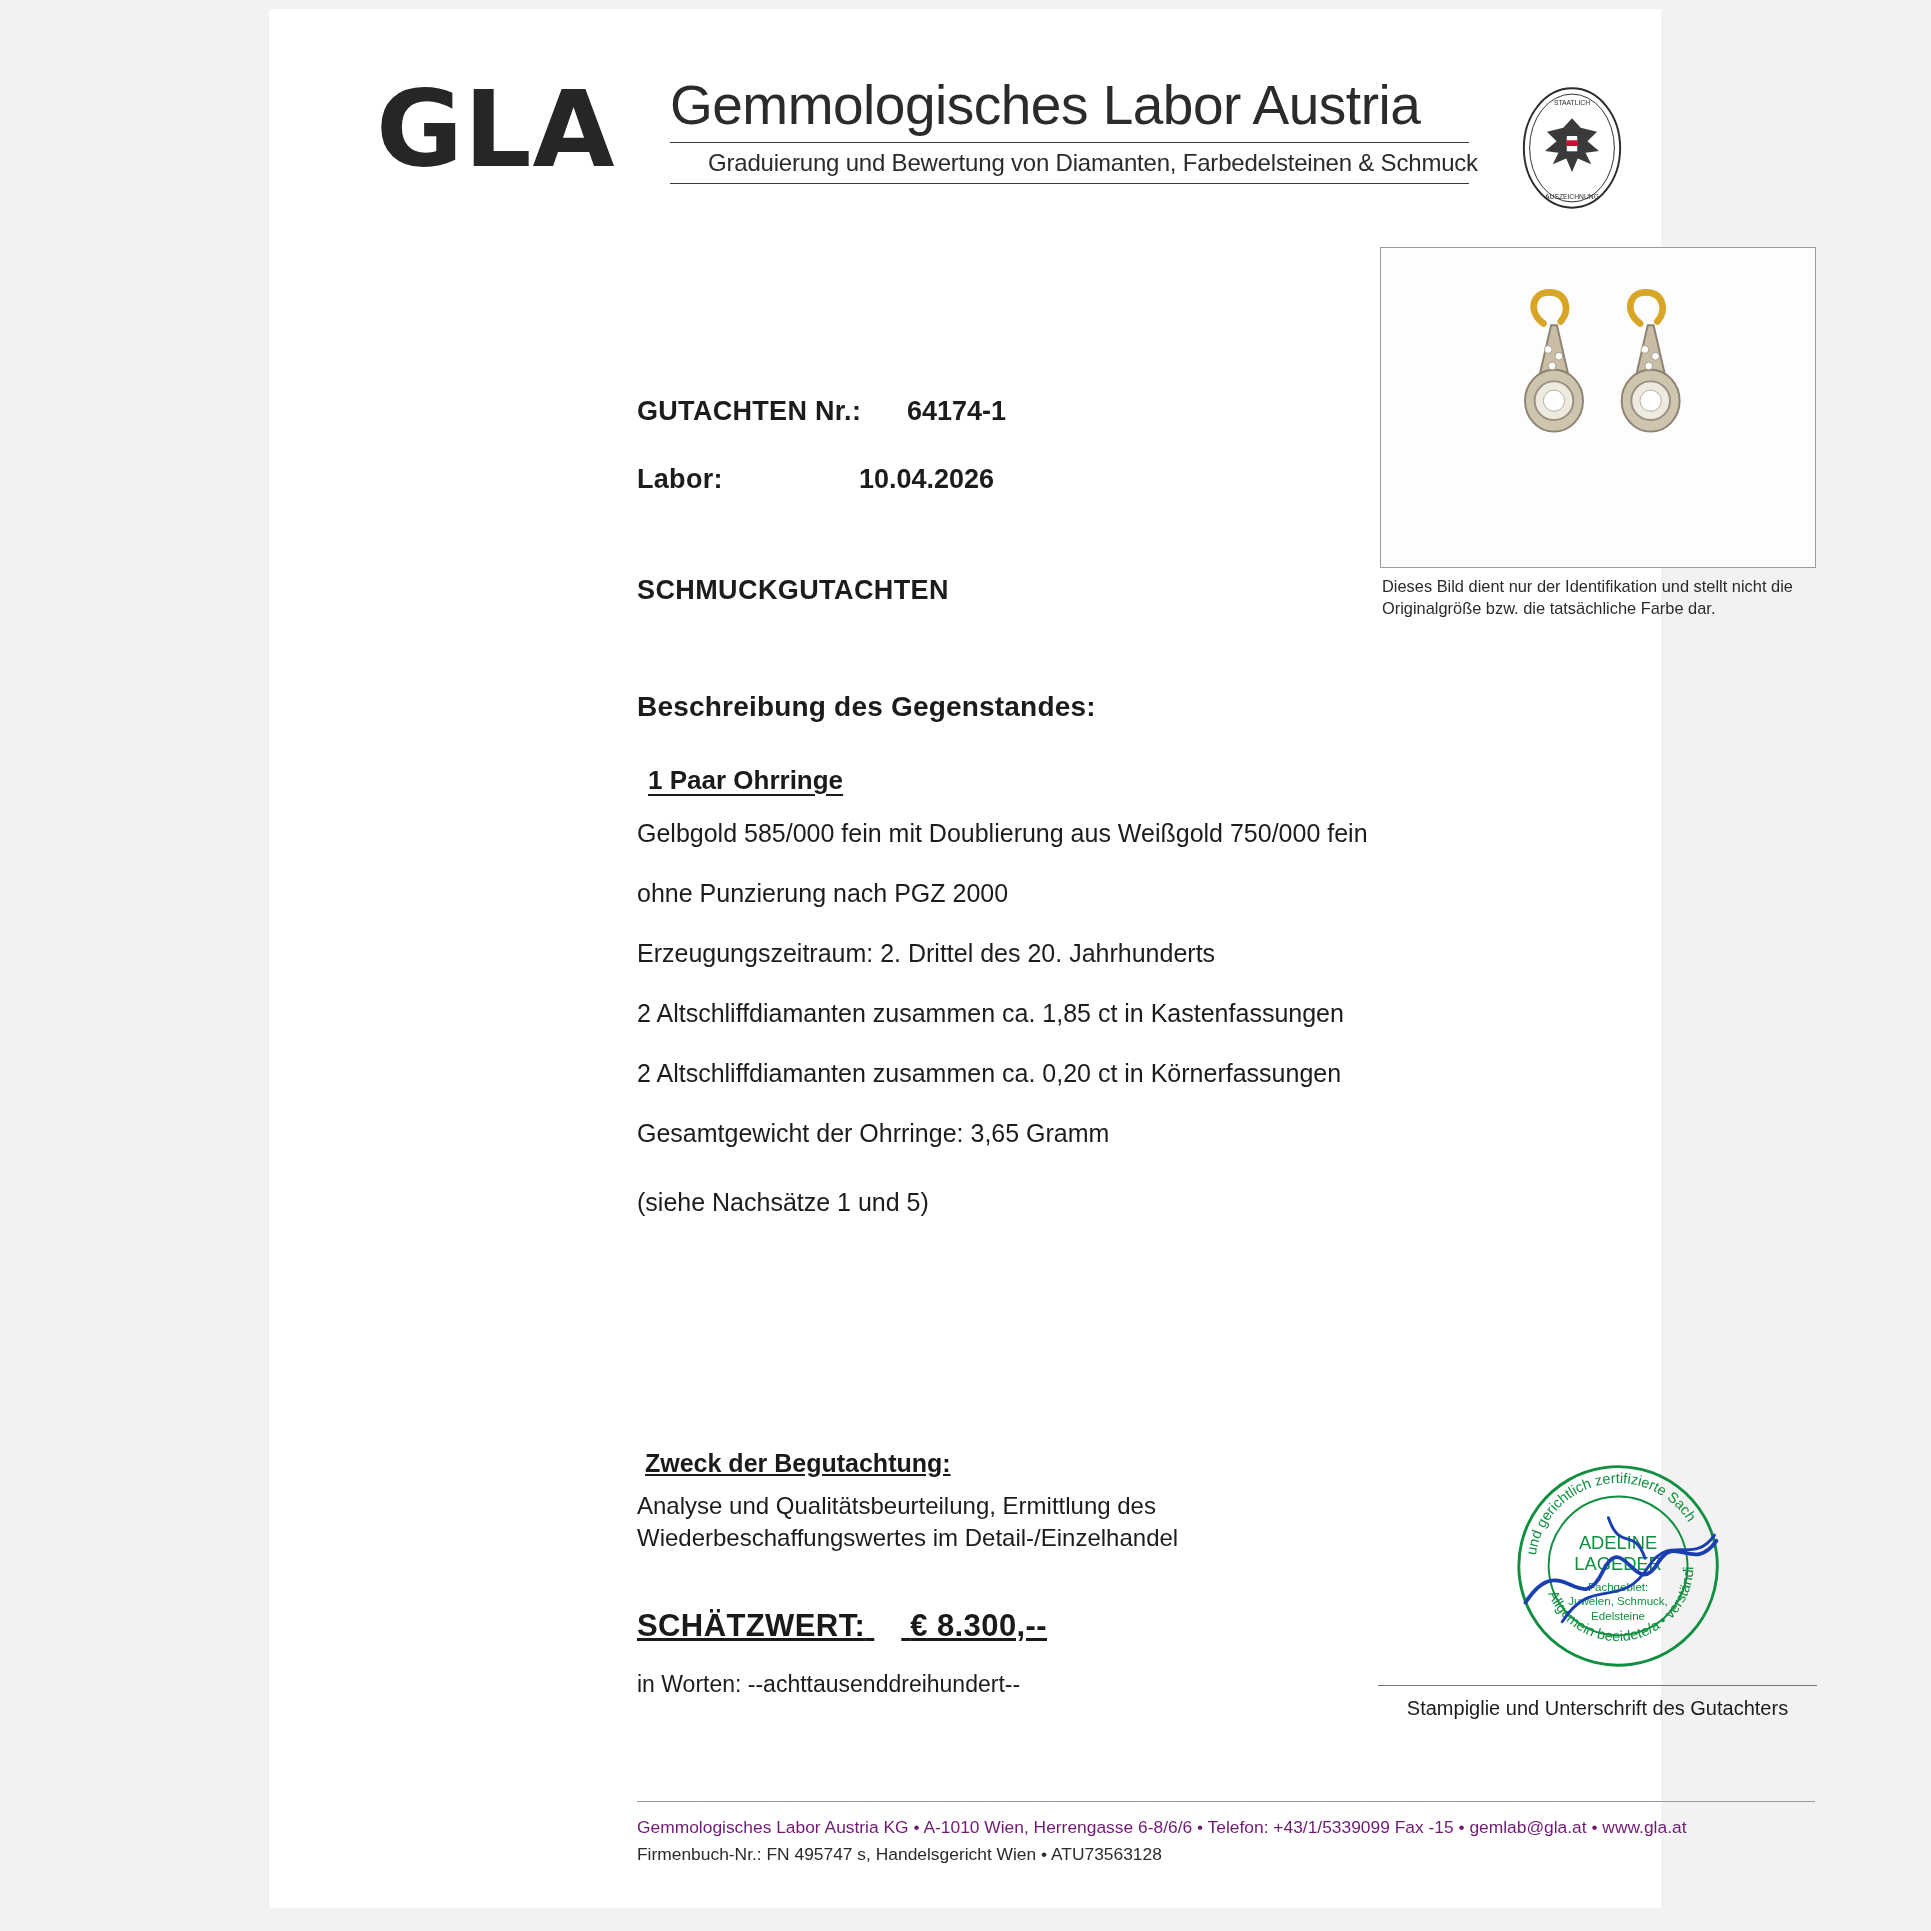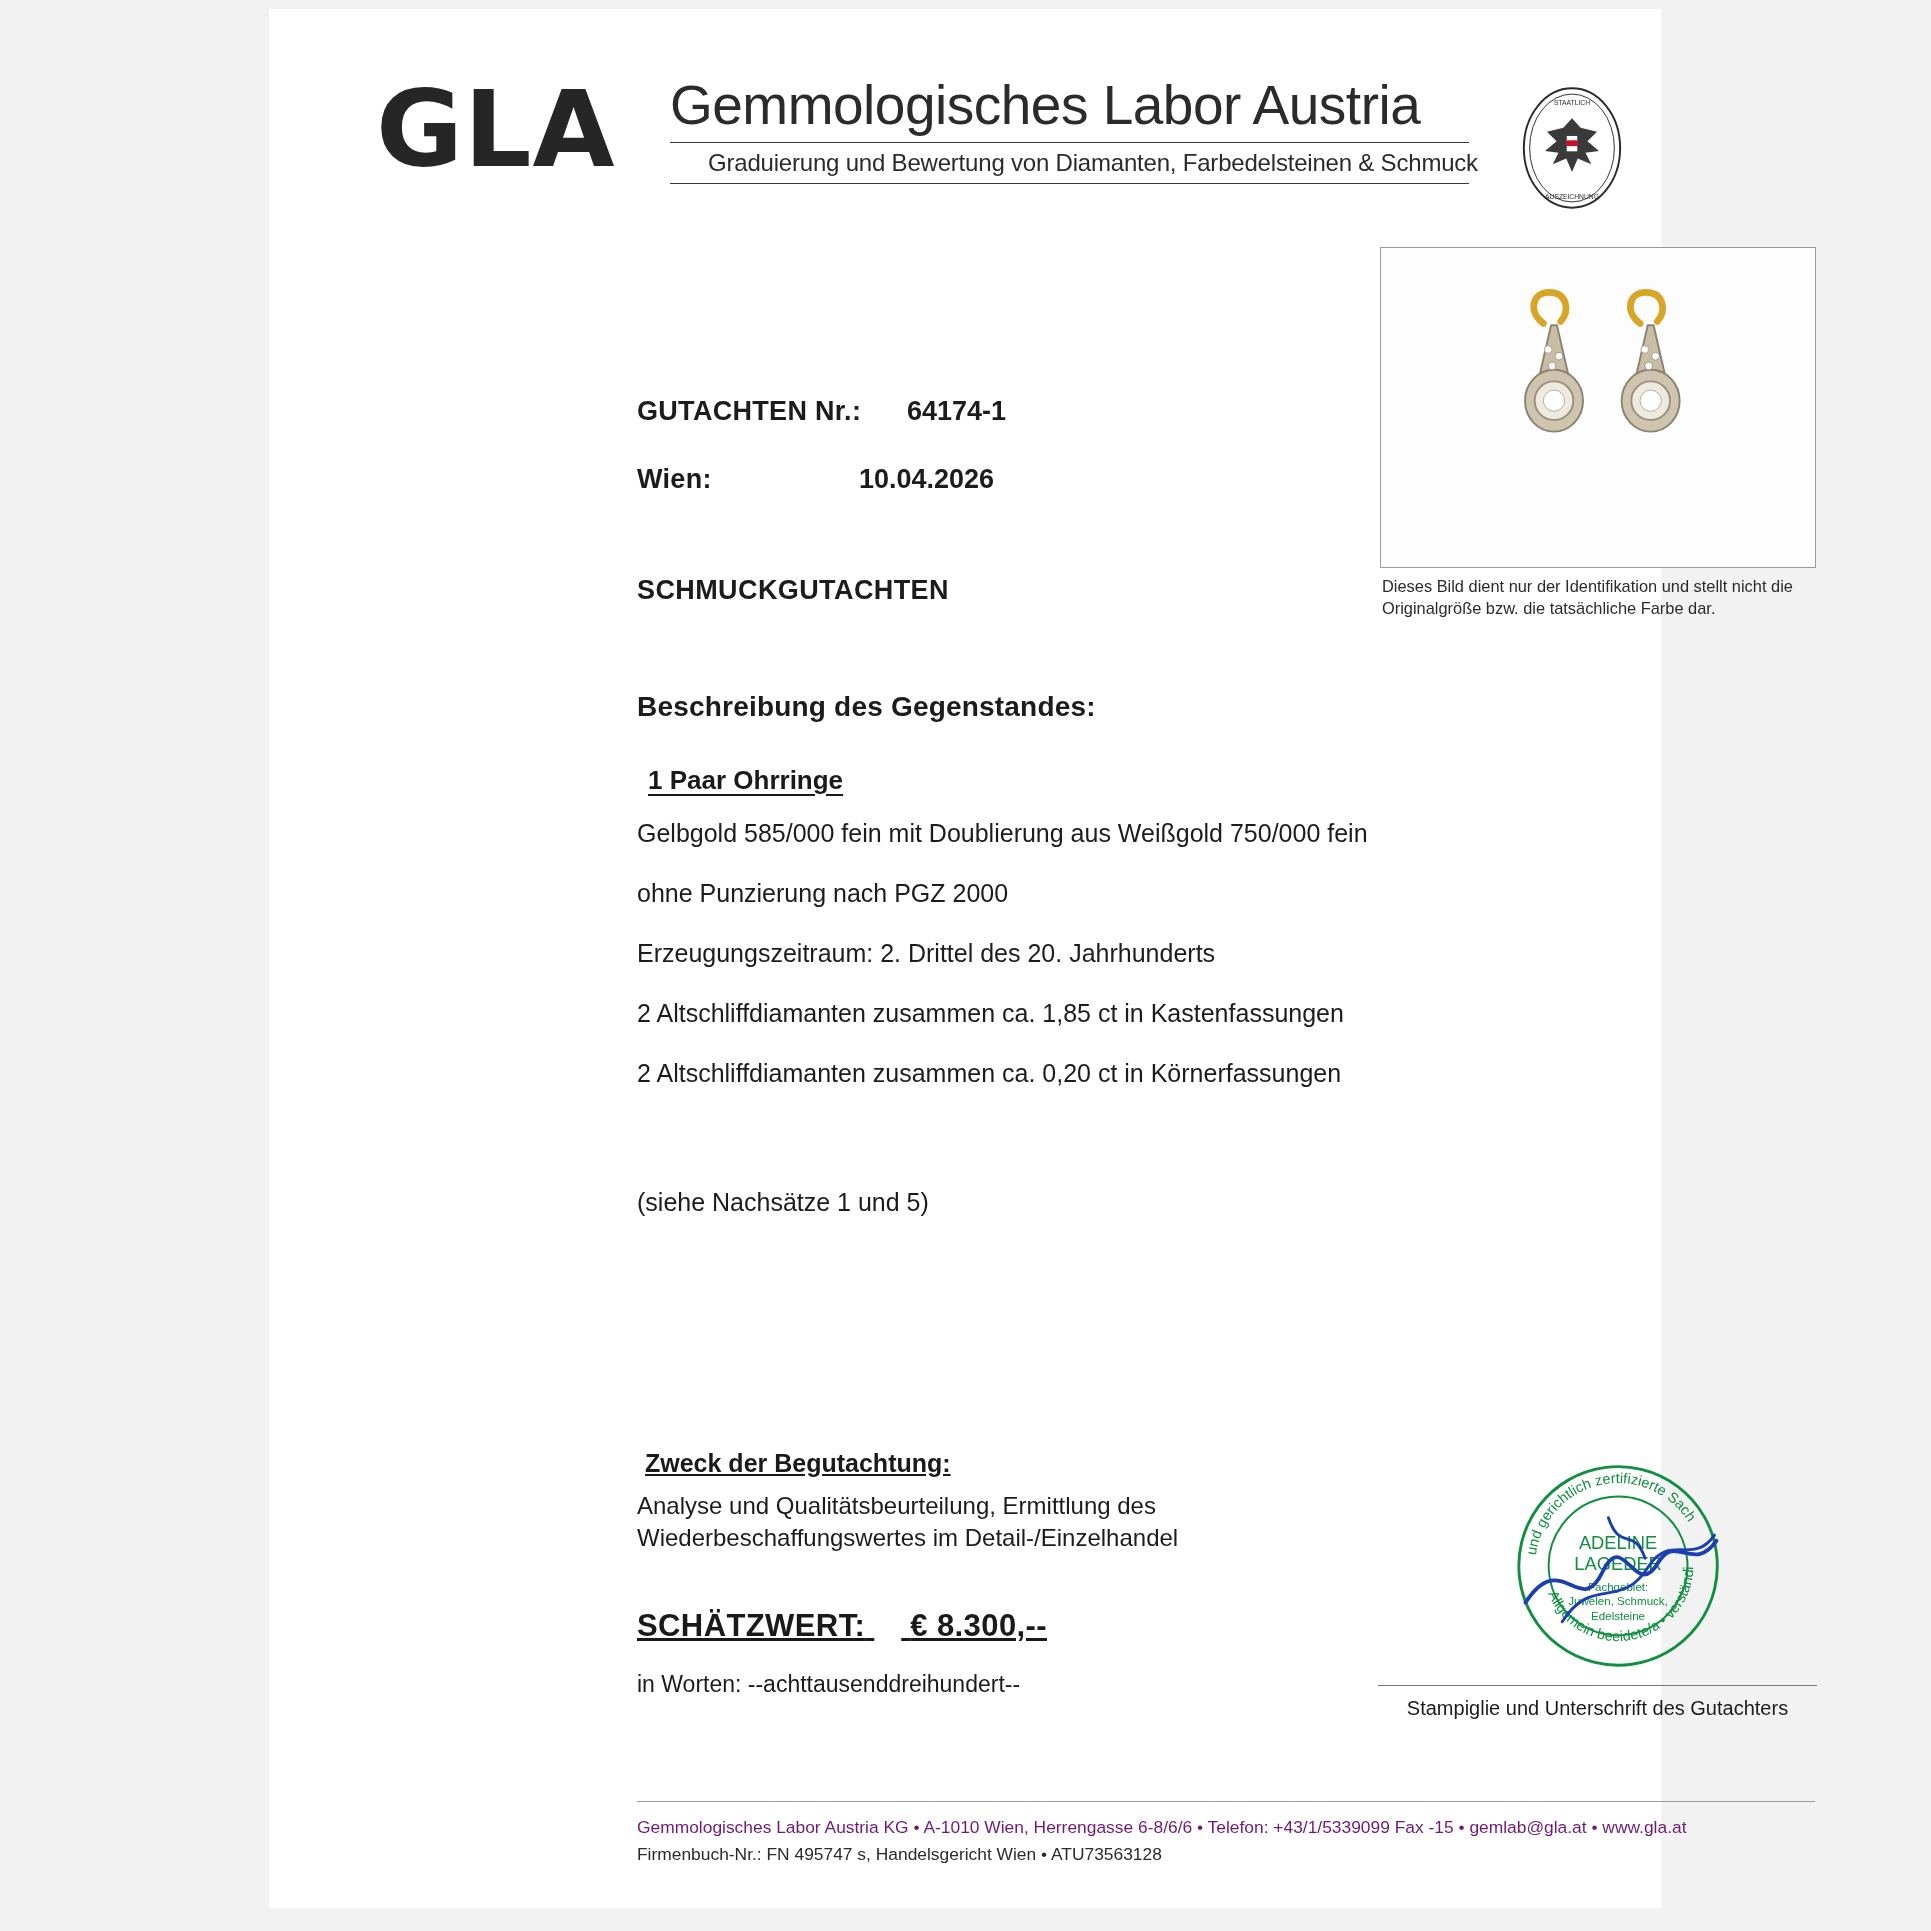--- a/index.html
+++ b/index.html
@@ -312,33 +312,34 @@
         <circle cx="11" cy="45" r="4" fill="#ffffff" stroke="#a59b8a"></circle>
         <circle cx="22" cy="52" r="4" fill="#ffffff" stroke="#a59b8a"></circle>
         <circle cx="15" cy="62" r="4" fill="#ffffff" stroke="#a59b8a"></circle>
       </g>
     </svg>
   </div>
   <div class="photo-caption">Dieses Bild dient nur der Identifikation und stellt nicht die Originalgröße bzw. die tatsächliche Farbe dar.</div>
 
   <div class="lbl row-gutachten">GUTACHTEN Nr.:</div>
   <div class="lbl val-gutachten">64174-1</div>
-  <div class="lbl row-datum">Wien:</div>
+  <div class="lbl row-datum">Labor:</div>
   <div class="lbl val-datum">10.04.2026</div>
   <div class="lbl row-schmuck">SCHMUCKGUTACHTEN</div>
   <div class="lbl row-beschreibung">Beschreibung des Gegenstandes:</div>
 
   <div class="item-title">1 Paar Ohrringe</div>
 
   <div class="desc-list">
     <div>Gelbgold 585/000 fein mit Doublierung aus Weißgold 750/000 fein</div>
     <div>ohne Punzierung nach PGZ 2000</div>
     <div>Erzeugungszeitraum: 2. Drittel des 20. Jahrhunderts</div>
     <div>2 Altschliffdiamanten zusammen ca. 1,85 ct in Kastenfassungen</div>
     <div>2 Altschliffdiamanten zusammen ca. 0,20 ct in Körnerfassungen</div>
+    <div>Gesamtgewicht der Ohrringe: 3,65 Gramm</div>
   </div>
   <div class="desc-note">(siehe Nachsätze 1 und 5)</div>
 
   <div class="zweck-title">Zweck der Begutachtung:</div>
   <div class="zweck-body">Analyse und Qualitätsbeurteilung, Ermittlung des Wiederbeschaffungswertes im Detail-/Einzelhandel</div>
 
   <div class="schaetz">
     <span>SCHÄTZWERT:</span>
     <span style="display:inline-block;width:27px"></span>
     <span>€ 8.300,--</span>

